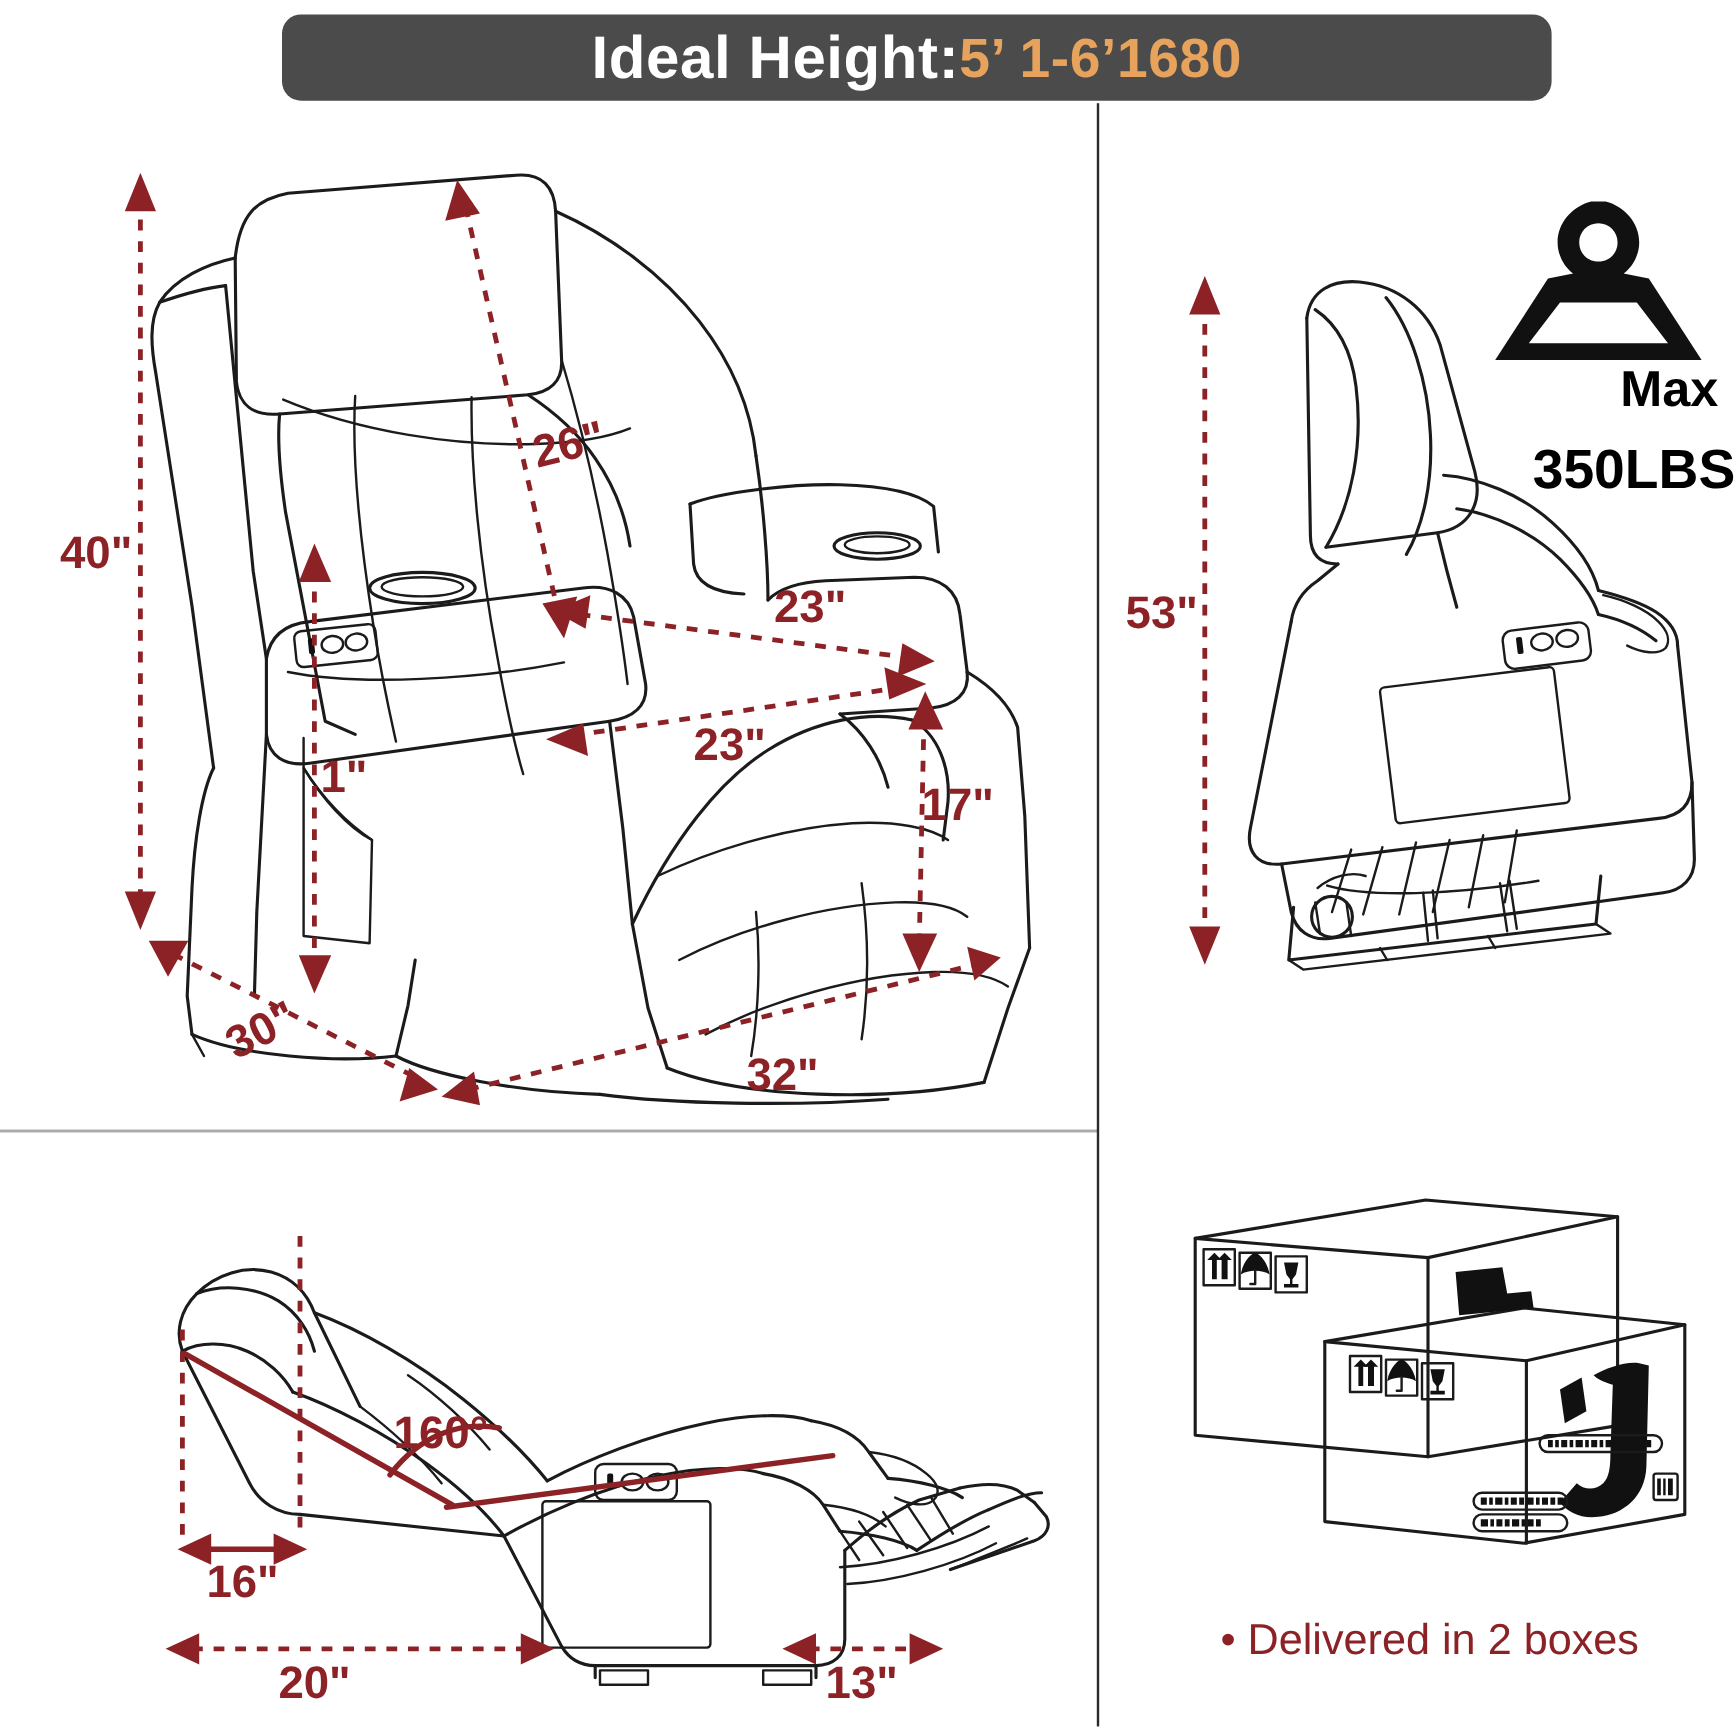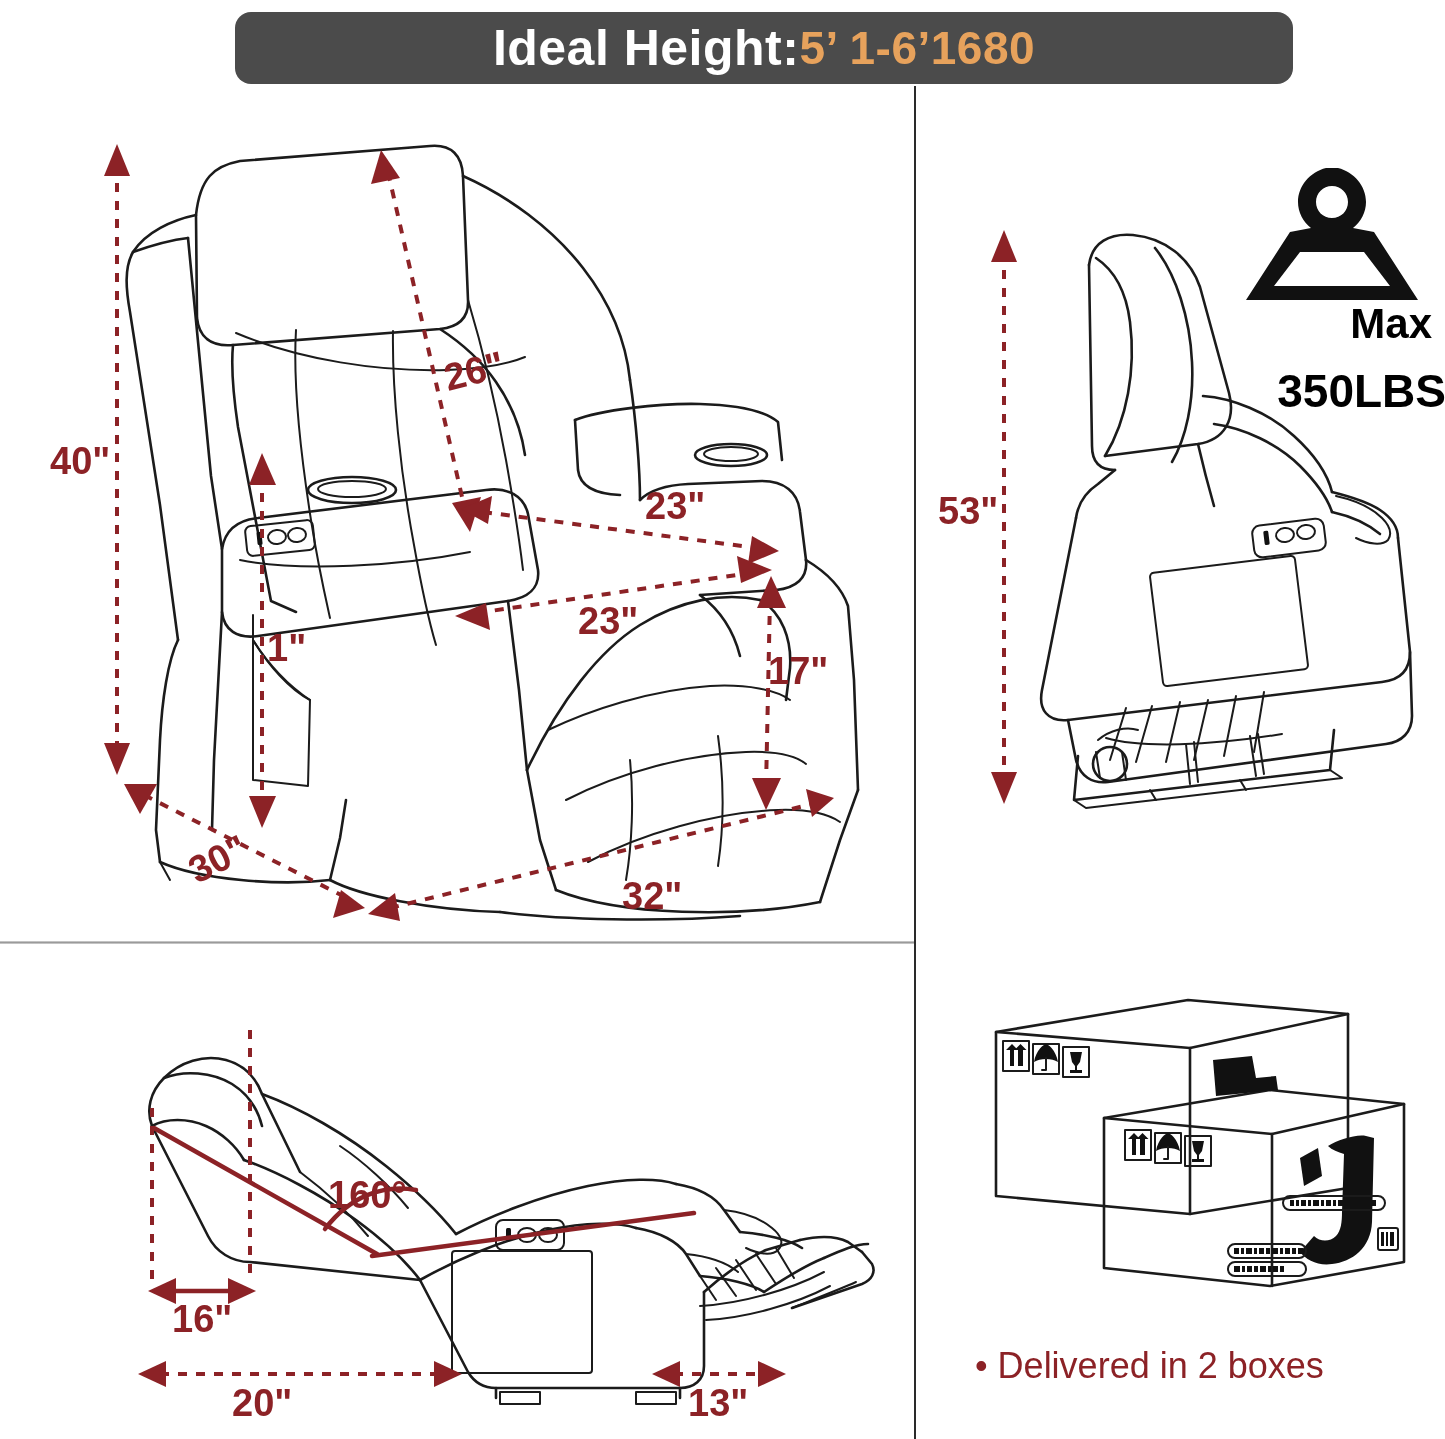--- a/index.html
+++ b/index.html
@@ -18,21 +18,21 @@
 
   
   .hdiv{position:absolute;left:0;top:941px;width:915px;height:3px;
         background:linear-gradient(to bottom,#d8d8d8,#9a9a9a,#d8d8d8);}
   .vdiv{position:absolute;left:914px;top:86px;width:2px;height:1353px;background:#2a2a2a;}
 
   
   .dim{position:absolute;color:#8c2226;font-size:38px;font-weight:600;
        font-family:"Liberation Sans",sans-serif;white-space:nowrap;}
 
-  .note{position:absolute;color:#8c2226;font-size:36px;font-weight:500;white-space:nowrap;}
+  .note{position:absolute;color:#8c2226;font-size:36px;font-weight:500;white-space:nowrap;margin-left:42px;}
 
   
   .maxtxt{position:absolute;color:#000;font-weight:bold;text-align:right;white-space:nowrap;}
 
   svg{display:block;}
   .svgwrap{position:absolute;left:0;top:0;width:1445px;height:1439px;pointer-events:none;}
   .ln{fill:none;stroke:#1b1b1b;stroke-width:2.6;stroke-linejoin:round;stroke-linecap:round;}
   .ln-thin{fill:none;stroke:#1b1b1b;stroke-width:2;stroke-linejoin:round;stroke-linecap:round;}
   .dash{fill:none;stroke:#8c2226;stroke-width:4;stroke-dasharray:9 9;stroke-linecap:butt;}
   .solidred{fill:none;stroke:#8c2226;stroke-width:4.5;stroke-linecap:round;}

